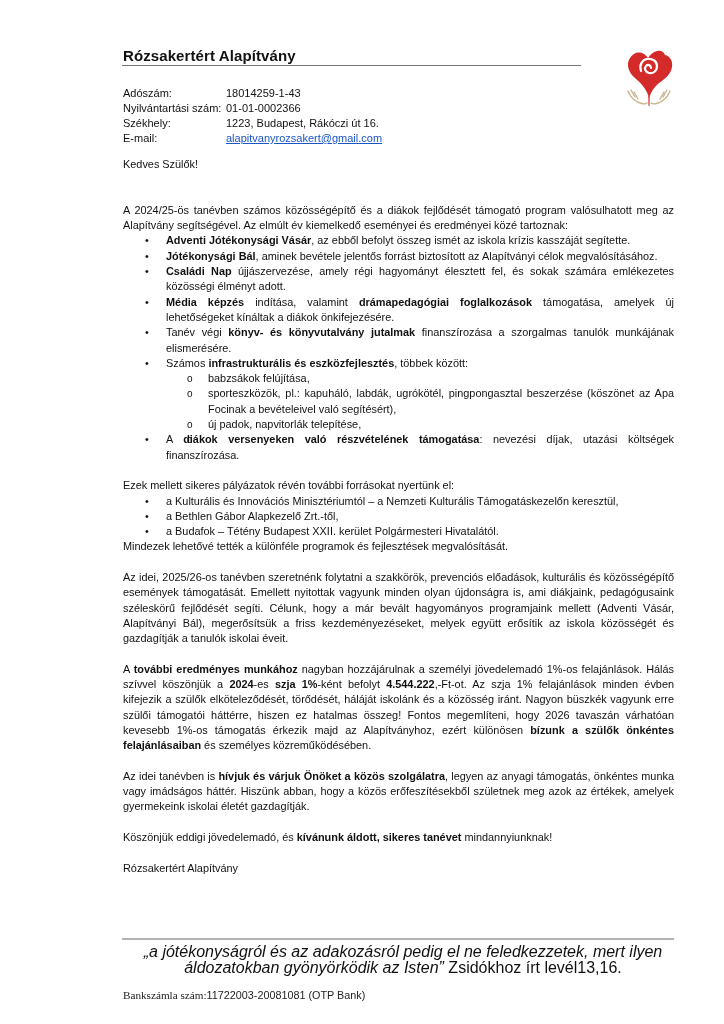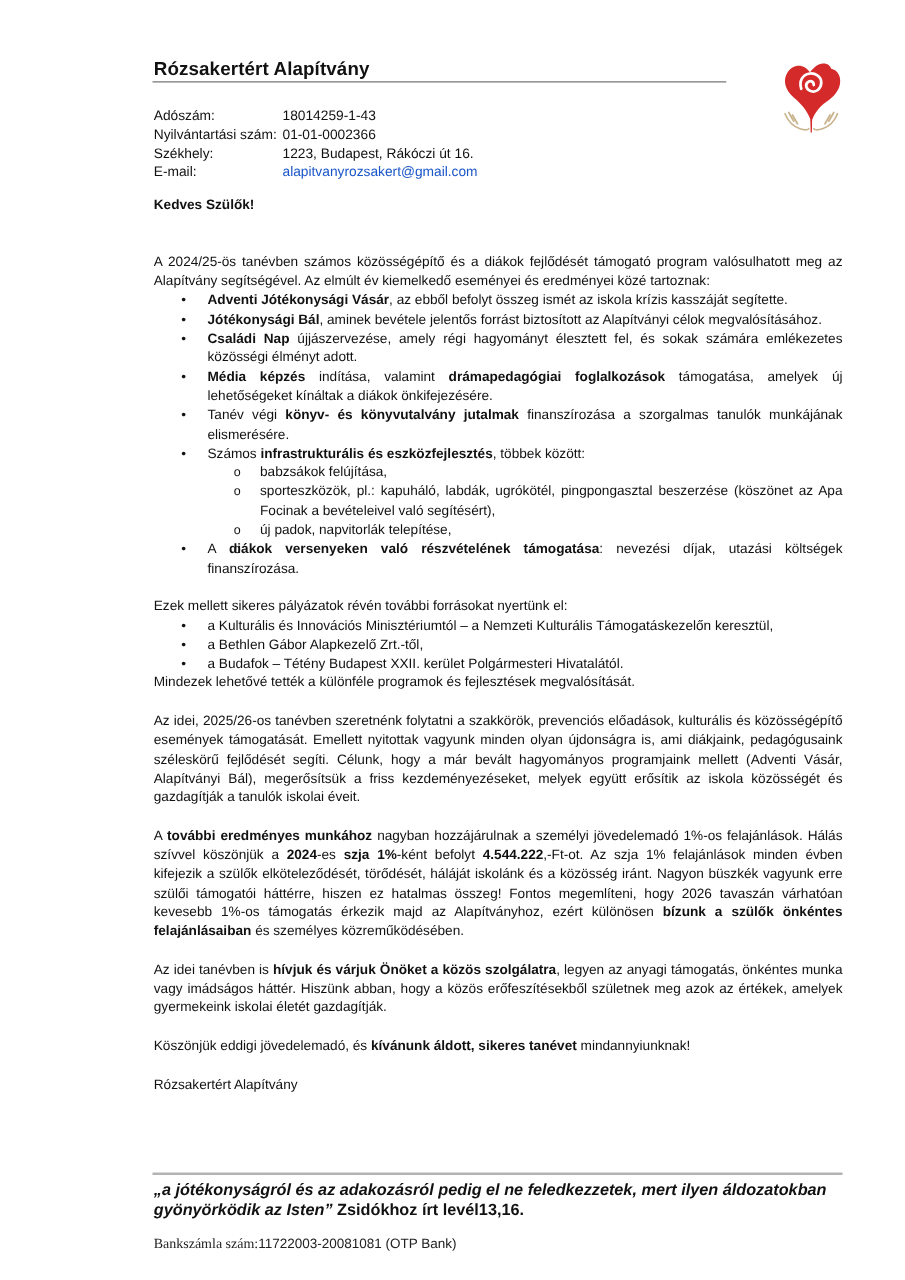--- a/index.html
+++ b/index.html
@@ -8,37 +8,37 @@
   .page { position: absolute; left: 0; top: 16px; width: 724px; height: 896px; margin-left: 36px; }
 
   .org-title { position: absolute; left: 87px; top: 31px; font-size: 15px; font-weight: bold; letter-spacing: 0.1px; }
   .header-rule { position: absolute; left: 86px; top: 49px; width: 459px; height: 1px; background: #777; }
 
   .logo { position: absolute; left: 584px; top: 30px; width: 58px; height: 64px; }
 
   .info { position: absolute; left: 87px; top: 70px; font-size: 11px; line-height: 15px; }
   .info-row { display: flex; align-items: center; }
   .info-label { width: 103px; }
-  .info-email { color: #1a56c8; }
+  .info-email { color: #1a56c8; text-decoration: underline; }
 
   .body { position: absolute; left: 87px; top: 141px; width: 551px; font-size: 10.9px; line-height: 15.3px; }
   .body p { margin: 0; text-align: justify; }
   .gap { height: 15.3px; }
-  .greeting { font-weight: bold; }
+  .greeting { font-weight: normal; }
   b { font-weight: bold; }
 
   ul.bul { list-style: none; margin: 0; padding: 0; }
   ul.bul > li { position: relative; padding-left: 43px; text-align: justify; }
   ul.bul > li > .dot { position: absolute; left: 22px; top: 0; }
   ul.sub { list-style: none; margin: 0; padding: 0; }
   ul.sub > li { position: relative; padding-left: 42px; text-align: justify; }
   ul.sub > li > .circ { position: absolute; left: 21px; top: 0; font-size: 10px; }
 
   .footer-rule { position: absolute; left: 86px; top: 922px; width: 552px; height: 2px; background: #b3b3b3; }
-  .quote { position: absolute; left: 87px; top: 928px; width: 560px; font-size: 13px; line-height: 16px; font-weight: bold; }
+  .quote { position: absolute; left: 87px; top: 928px; width: 560px; font-size: 16px; line-height: 16px; font-weight: normal; text-align: center; }
   .quote i { font-style: italic; }
   .bank { position: absolute; left: 87px; top: 973px; font-family: "Liberation Serif", serif; font-size: 11.2px; color: #222; }
   .bank .num { font-family: "Liberation Sans", sans-serif; font-size: 10.8px; }
 </style>
 </head>
 <body>
 
 <div class="page">
 
   <div class="org-title">Rózsakertért Alapítvány</div>

